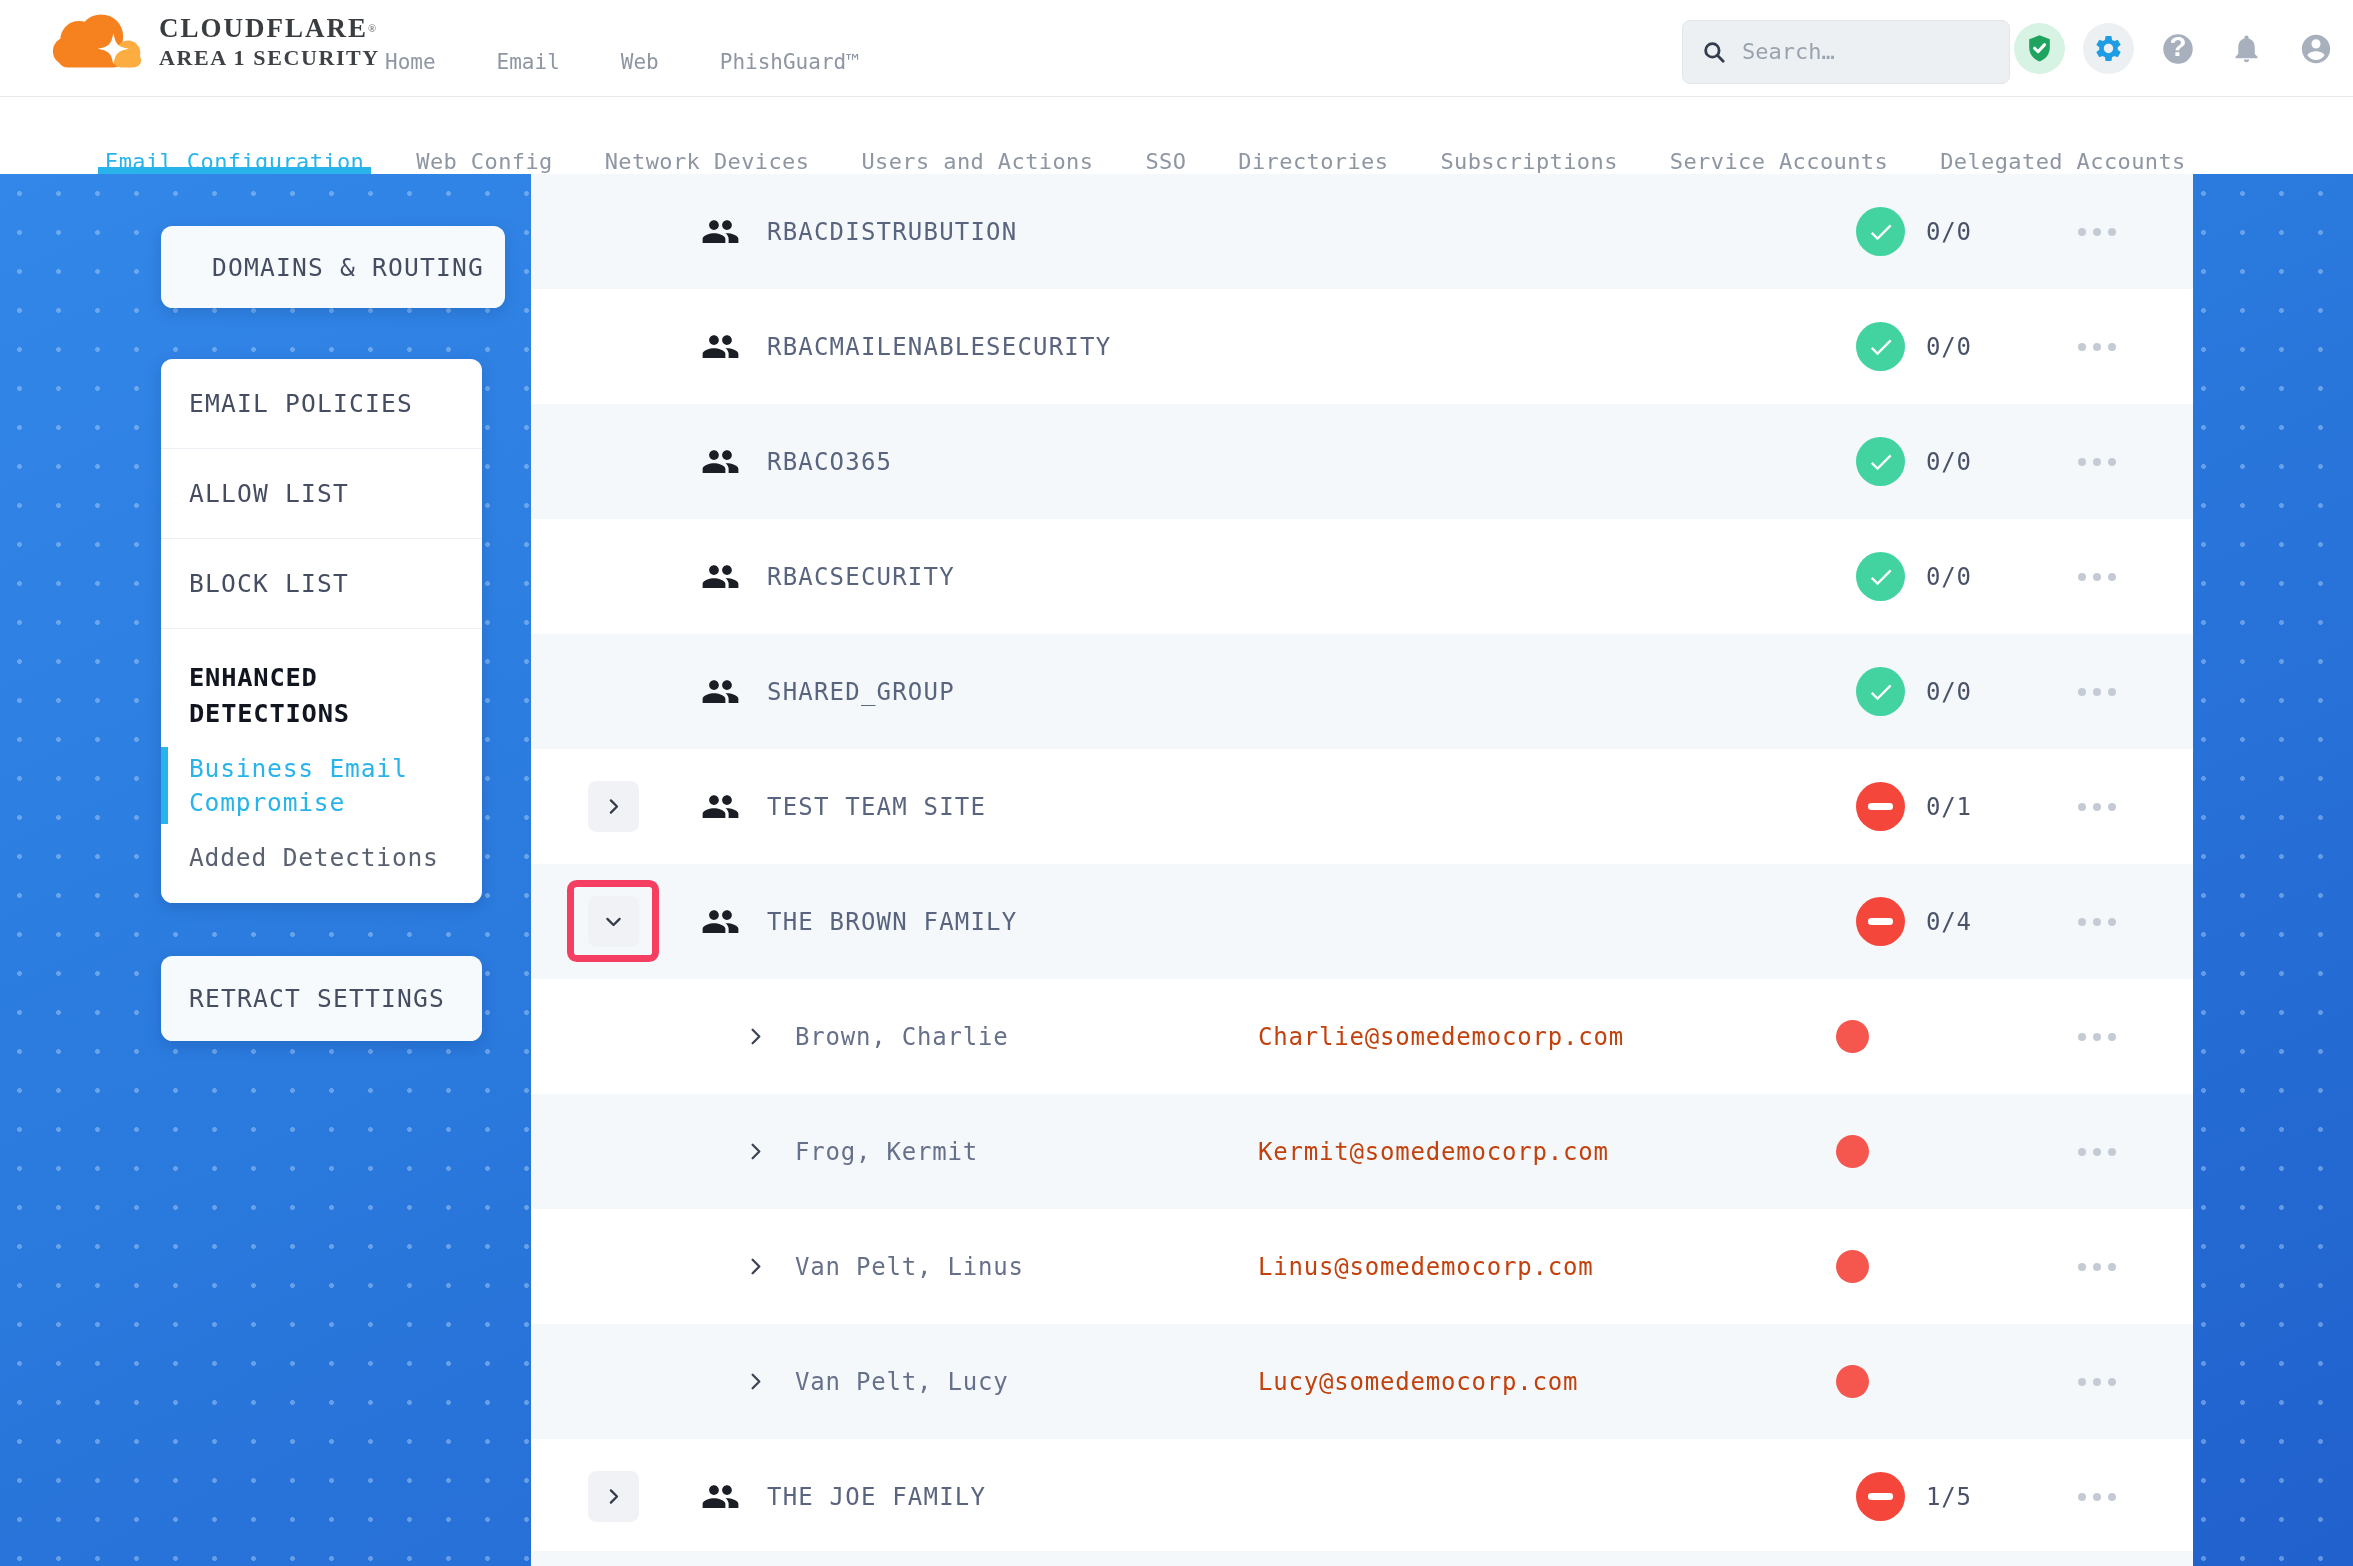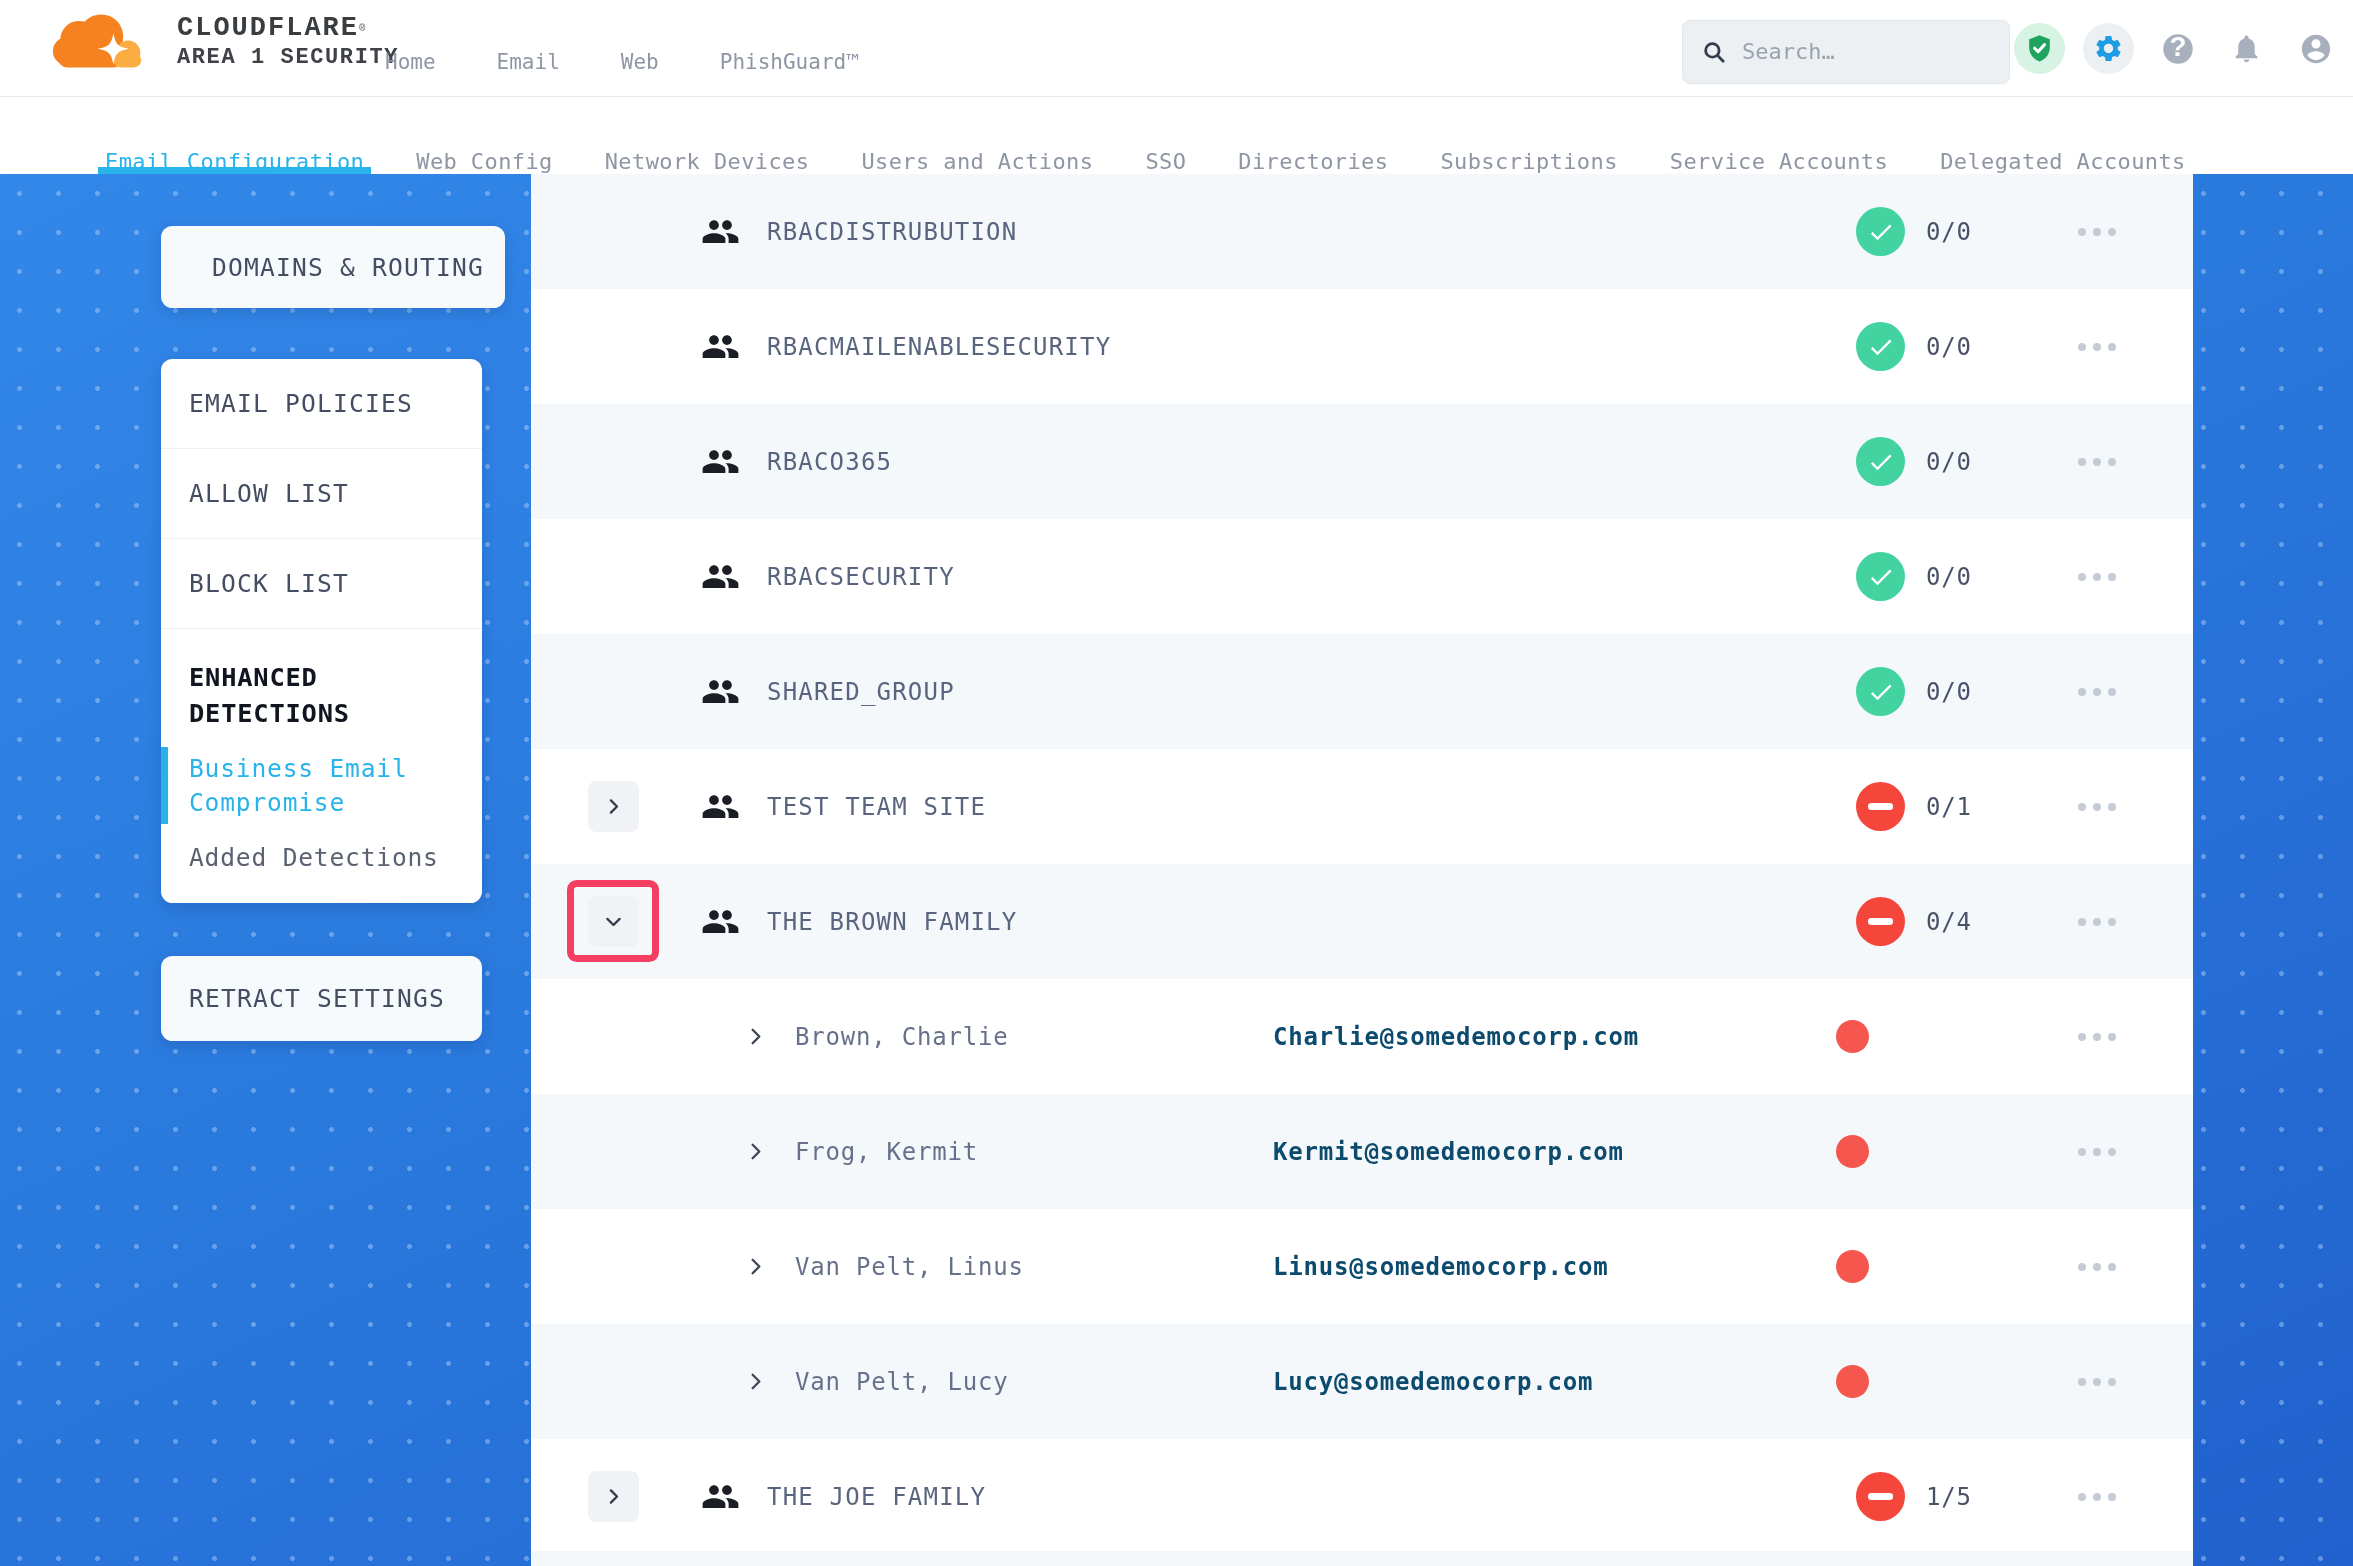--- a/index.html
+++ b/index.html
@@ -4,21 +4,21 @@
 <style>
   html,body{margin:0;padding:0;background:#dfe3e8;}
   .stage{position:relative;width:2354px;height:1567px;overflow:hidden;
          font-family:"DejaVu Sans Mono",monospace;background:#fff;}
 
   
   .header{position:absolute;left:0;top:0;width:2354px;height:97px;background:#fff;
           border-bottom:1.6px solid #e8eaee;box-sizing:border-box;}
   .logo-wrap{position:absolute;left:48px;top:9.8px;display:flex;align-items:center;}
   .logo-cloud{width:103px;height:66px;}
-  .logo-text{margin-left:26px;font-family:Liberation Mono, monospace;}
+  .logo-text{margin-left:8px;font-family:Liberation Serif, serif;}
   .logo-brand{font-size:27px;font-weight:bold;color:#3a3d40;letter-spacing:2px;line-height:31px;}
   .logo-reg{font-size:10.7px;vertical-align:top;color:#7c8085;}
   .logo-sub{font-size:22px;font-weight:bold;color:#3e4146;letter-spacing:1.6px;line-height:28px;}
   .topnav{position:absolute;left:385px;top:0;height:97px;display:flex;align-items:center;gap:61px;}
   .topnav-item{font-size:21px;color:#8e95a3;cursor:pointer;margin-top:27px;}
   .search-box{position:absolute;left:1682px;top:19.7px;width:328px;height:64px;background:#edf0f3;
               border:0.8px solid #e2e6ea;border-radius:8.2px;display:flex;align-items:center;box-sizing:border-box;}
   .search-box svg{margin-left:18px;flex:0 0 auto;}
   .search-input{border:none;outline:none;background:transparent;font-family:"DejaVu Sans Mono",monospace;
                 font-size:22px;color:#4a5362;margin-left:13px;width:246px;}
@@ -82,22 +82,22 @@
   .minus-bar{width:24.6px;height:7.4px;background:#fff;border-radius:3.3px;}
   .count{position:absolute;left:1395px;top:50%;transform:translateY(-50%);
          font-size:24px;color:#4a5268;letter-spacing:0.8px;}
   .dots{position:absolute;left:1547px;top:50%;transform:translateY(-50%);
         display:flex;gap:6.6px;cursor:pointer;}
   .dots i{width:8.2px;height:8.2px;border-radius:50%;background:#c5cbd5;}
 
   .m-caret{position:absolute;left:213px;top:46px;cursor:pointer;}
   .m-name{position:absolute;left:264px;top:50%;transform:translateY(-50%);
           font-size:24px;color:#66708a;letter-spacing:0.8px;white-space:nowrap;}
-  .m-email{position:absolute;left:742px;top:50%;transform:translateY(-50%);
-           font-size:24px;color:#0c4a6e;letter-spacing:0.8px;white-space:nowrap;font-weight:bold;}
+  .m-email{position:absolute;left:727px;top:50%;transform:translateY(-50%);
+           font-size:24px;color:#c2410c;letter-spacing:0.8px;white-space:nowrap;}
   .m-dot{position:absolute;left:1305px;top:41px;width:33px;height:33px;border-radius:50%;background:#f5564e;}
 
   .qmark{font-family:"Liberation Sans",sans-serif;font-size:34px;font-weight:bold;color:#fff;}
 </style>
 </head>
 <body>
 
 <div class="stage">
 
   <div class="header">

